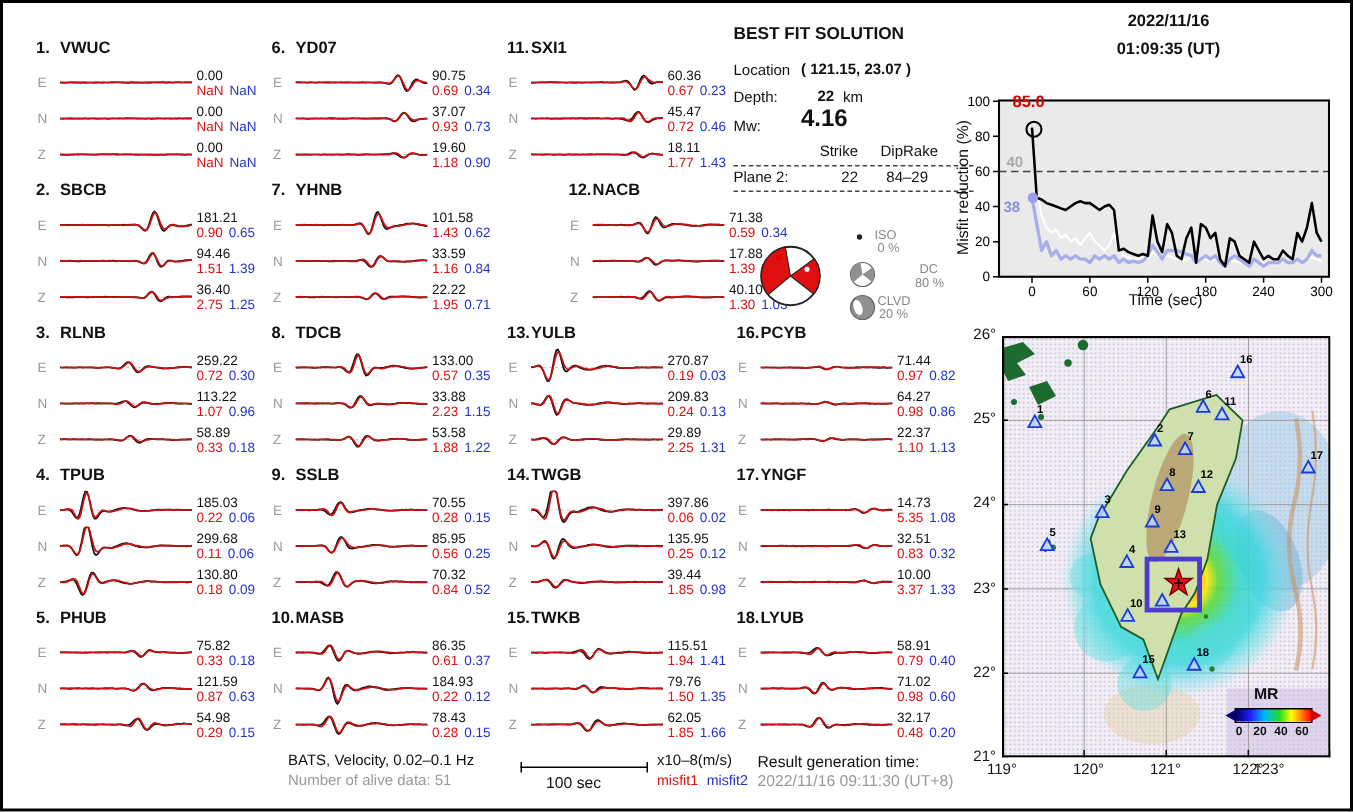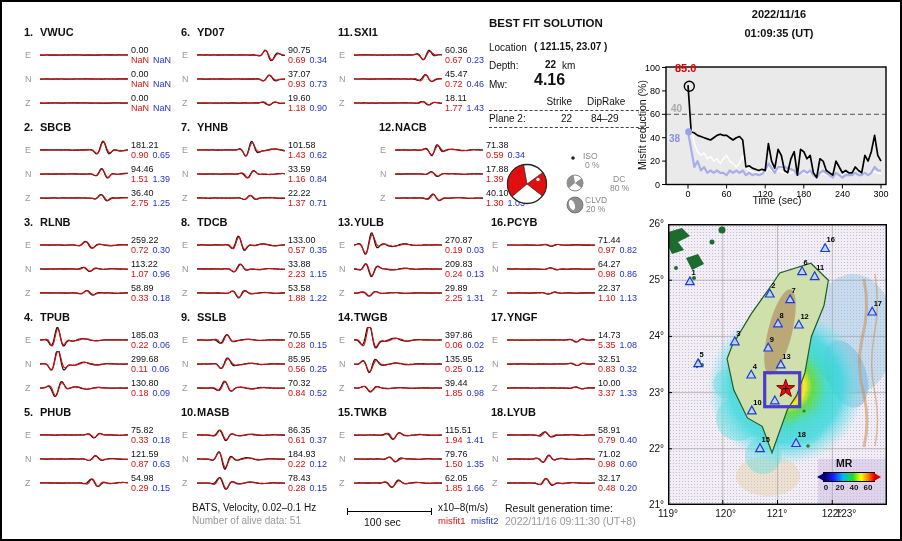--- a/index.html
+++ b/index.html
@@ -268,21 +268,21 @@
       <span class="m1">1.16</span><span class="m2">0.84</span></span>
     </div>
         <div class="trace" style="top:64px">
       <span class="comp">Z</span>
       <svg class="wf" width="88" height="26">
         <line x1="0" y1="13" x2="88" y2="13" stroke="#ccc" stroke-width="0.8" stroke-dasharray="2,2"></line>
         <polyline fill="none" stroke="#111" stroke-width="1.15" points="0,12.9 1,12.9 2,12.9 3,12.9 4,12.8 5,13.0 6,13.0 7,13.0 8,13.1 9,13.2 10,13.2 11,13.2 12,13.2 13,13.3 14,13.1 15,13.1 16,13.0 17,12.9 18,12.8 19,13.0 20,13.1 21,13.0 22,13.0 23,13.0 24,13.0 25,13.1 26,13.0 27,13.0 28,13.1 29,13.0 30,13.0 31,13.0 32,13.0 33,13.1 34,13.0 35,13.0 36,13.1 37,13.0 38,12.9 39,13.0 40,13.0 41,12.9 42,12.9 43,13.1 44,13.5 45,13.7 46,14.2 47,14.5 48,14.4 49,13.9 50,12.9 51,11.6 52,10.8 53,10.4 54,10.8 55,11.5 56,12.6 57,13.7 58,14.3 59,14.4 60,14.1 61,13.6 62,13.2 63,12.8 64,12.7 65,12.7 66,12.7 67,12.8 68,12.7 69,12.7 70,12.6 71,12.5 72,12.6 73,12.6 74,12.7 75,12.7 76,12.8 77,12.9 78,12.9 79,13.1 80,13.1 81,13.3 82,13.4 83,13.4 84,13.4 85,13.3 86,13.3 87,13.3 88,13.3"></polyline>
         <polyline fill="none" stroke="#cc1111" stroke-width="1.15" points="0,13.0 1,12.9 2,13.0 3,12.9 4,12.9 5,13.0 6,13.0 7,13.0 8,12.9 9,12.9 10,13.1 11,13.0 12,13.0 13,13.0 14,13.1 15,13.1 16,13.2 17,13.0 18,12.9 19,13.0 20,12.9 21,13.0 22,12.9 23,13.0 24,13.1 25,13.1 26,13.2 27,13.1 28,13.2 29,13.1 30,13.1 31,13.1 32,13.0 33,13.1 34,13.1 35,13.2 36,13.0 37,13.0 38,13.1 39,12.9 40,12.7 41,12.7 42,12.8 43,13.0 44,13.3 45,13.5 46,14.0 47,14.3 48,14.4 49,14.0 50,13.3 51,12.1 52,11.2 53,10.5 54,10.5 55,11.0 56,11.9 57,13.0 58,13.8 59,14.2 60,14.2 61,13.9 62,13.5 63,13.3 64,13.1 65,12.9 66,12.9 67,12.9 68,12.9 69,12.7 70,12.8 71,12.7 72,12.8 73,12.8 74,12.8 75,12.7 76,12.8 77,12.9 78,13.0 79,13.2 80,13.2 81,13.1 82,13.1 83,13.0 84,13.1 85,13.1 86,13.1 87,13.0 88,13.1"></polyline>
       </svg>
       <span class="vals"><span class="amp">22.22</span><br>
-      <span class="m1">1.37</span><span class="m2">0.71</span></span>
+      <span class="m1">1.95</span><span class="m2">0.71</span></span>
     </div>
       </div>
       <div class="st-panel" style="left: 177px; top: 214px;">
         <div class="st-title"><span class="st-num">8.</span><span>TDCB</span></div>
         <div class="trace" style="top:16px">
       <span class="comp">E</span>
       <svg class="wf" width="88" height="26">
         <line x1="0" y1="13" x2="88" y2="13" stroke="#ccc" stroke-width="0.8" stroke-dasharray="2,2"></line>
         <polyline fill="none" stroke="#111" stroke-width="1.15" points="0,13.0 1,13.1 2,13.1 3,12.9 4,12.9 5,12.9 6,12.8 7,13.0 8,13.0 9,13.0 10,13.1 11,13.1 12,13.2 13,13.2 14,13.0 15,13.1 16,13.0 17,12.9 18,12.8 19,12.8 20,12.8 21,12.8 22,12.8 23,13.0 24,12.9 25,13.0 26,13.0 27,13.0 28,12.8 29,12.7 30,12.9 31,13.1 32,13.8 33,14.7 34,15.7 35,16.3 36,16.1 37,14.7 38,12.1 39,8.8 40,5.8 41,4.2 42,4.4 43,6.6 44,10.0 45,13.7 46,16.8 47,18.3 48,18.1 49,17.2 50,15.8 51,14.5 52,13.6 53,13.1 54,13.1 55,13.2 56,13.4 57,13.3 58,13.2 59,13.1 60,12.8 61,12.6 62,12.4 63,12.1 64,12.0 65,11.8 66,11.8 67,11.9 68,12.1 69,12.3 70,12.6 71,12.7 72,13.1 73,13.2 74,13.5 75,13.6 76,13.7 77,13.8 78,13.7 79,13.6 80,13.6 81,13.6 82,13.3 83,13.2 84,13.1 85,13.0 86,12.9 87,12.8 88,12.8"></polyline>
         <polyline fill="none" stroke="#cc1111" stroke-width="1.15" points="0,12.9 1,12.9 2,13.0 3,13.0 4,13.0 5,13.0 6,12.9 7,12.9 8,12.9 9,12.9 10,13.0 11,12.9 12,12.9 13,13.1 14,13.1 15,13.0 16,13.0 17,13.1 18,13.0 19,13.0 20,13.1 21,13.0 22,13.0 23,12.9 24,12.9 25,13.0 26,13.0 27,13.1 28,12.8 29,12.7 30,12.6 31,12.7 32,13.1 33,14.0 34,15.0 35,16.0 36,16.7 37,16.0 38,14.1 39,11.1 40,7.9 41,5.6 42,4.8 43,6.1 44,9.0 45,12.4 46,15.5 47,17.1 48,17.5 49,16.6 50,15.2 51,14.1 52,13.2 53,13.1 54,13.2 55,13.3 56,13.6 57,13.7 58,13.7 59,13.6 60,13.3 61,12.9 62,12.7 63,12.5 64,12.3 65,12.2 66,12.0 67,11.9 68,12.0 69,12.1 70,12.2 71,12.5 72,12.6 73,12.8 74,13.0 75,13.3 76,13.5 77,13.7 78,13.7 79,13.8 80,13.6 81,13.5 82,13.4 83,13.4 84,13.2 85,13.2 86,13.1 87,12.9 88,12.8"></polyline>

